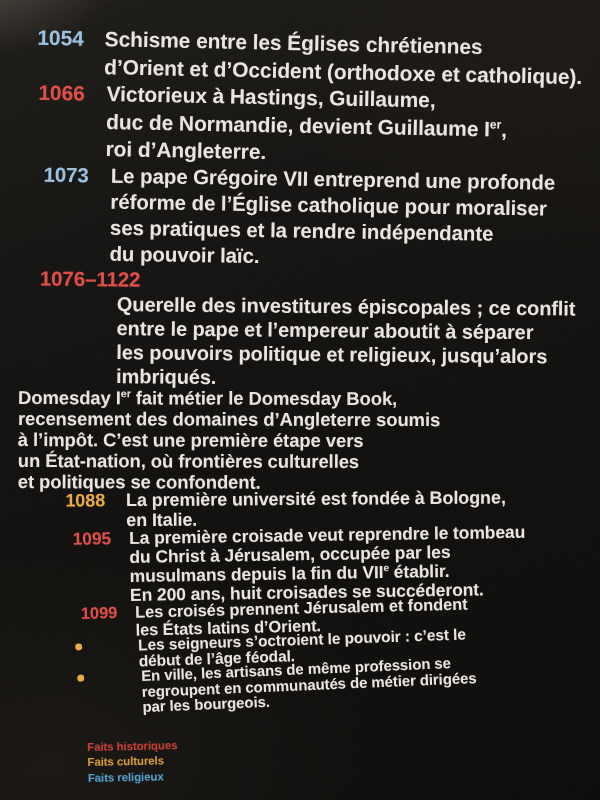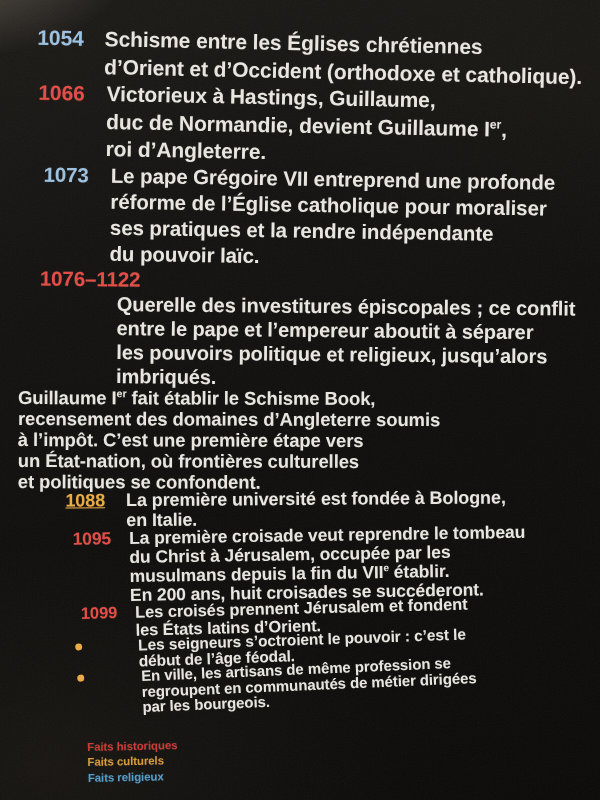--- a/index.html
+++ b/index.html
@@ -41,21 +41,21 @@
   .e2  { font-size: 21px;   line-height: 27.5px; transform: rotate(1.1deg); }
   .e2 .year { width: 85px; }  .e2 .text { margin-left: 22px; }
   .e3  { font-size: 20.5px; line-height: 26px;   transform: rotate(0.9deg); }
   .e3 .year { width: 89px; }  .e3 .text { margin-left: 22px; }
   .e4y { font-size: 20.5px; line-height: 26px;   transform: rotate(0.7deg); padding-left: 40px; }
   .e4  { font-size: 20px;   line-height: 24px;   transform: rotate(0.55deg); }
   .e4 .text { margin-left: 117px; }
   .e5  { font-size: 18.5px; line-height: 21px;   transform: rotate(0.15deg); }
   .e5 .year { width: 102px; } .e5 .text { margin-left: 18px; }
   .e6  { font-size: 18px;   line-height: 19.5px; transform: rotate(-0.4deg); }
-  .e6 .year { width: 105px; text-decoration: underline; } .e6 .text { margin-left: 21px; }
+  .e6 .year { width: 105px; } .e6 .text { margin-left: 21px; }
   .e7  { font-size: 17.5px; line-height: 19px;   transform: rotate(-0.9deg); }
   .e7 .year { width: 111px; } .e7 .text { margin-left: 18px; }
   .e8  { font-size: 16.5px; line-height: 17.5px; transform: rotate(-1.4deg); }
   .e8 .year { width: 117px; } .e8 .text { margin-left: 18px; }
   .e9  { font-size: 15.5px; line-height: 16px;   transform: rotate(-1.9deg); }
   .e9 .dotcell { width: 84px; } .e9 .text { margin-left: 54px; }
   .e10 { font-size: 15px;   line-height: 15.5px; transform: rotate(-2.4deg); }
   .e10 .dotcell { width: 86px; } .e10 .text { margin-left: 55px; }
 
   .legend {
@@ -103,21 +103,21 @@
     <div class="text">
       <div class="line">Querelle des investitures épiscopales ; ce conflit</div>
       <div class="line">entre le pape et l’empereur aboutit à séparer</div>
       <div class="line">les pouvoirs politique et religieux, jusqu’alors</div>
       <div class="line">imbriqués.</div>
     </div>
   </div>
 
   <div class="row e5">
     <div class="text">
-      <div class="line"><span>Guillaume I</span><sup>er</sup><span> fait établir le Schisme Book,</span></div>
+      <div class="line"><span>Domesday I</span><sup>er</sup><span> fait métier le Domesday Book,</span></div>
       <div class="line">recensement des domaines d’Angleterre soumis</div>
       <div class="line">à l’impôt. C’est une première étape vers</div>
       <div class="line">un État-nation, où frontières culturelles</div>
       <div class="line">et politiques se confondent.</div>
     </div>
   </div>
 
   <div class="row e6">
     <div class="year" style="color: rgb(236, 171, 64);">1088</div>
     <div class="text">

